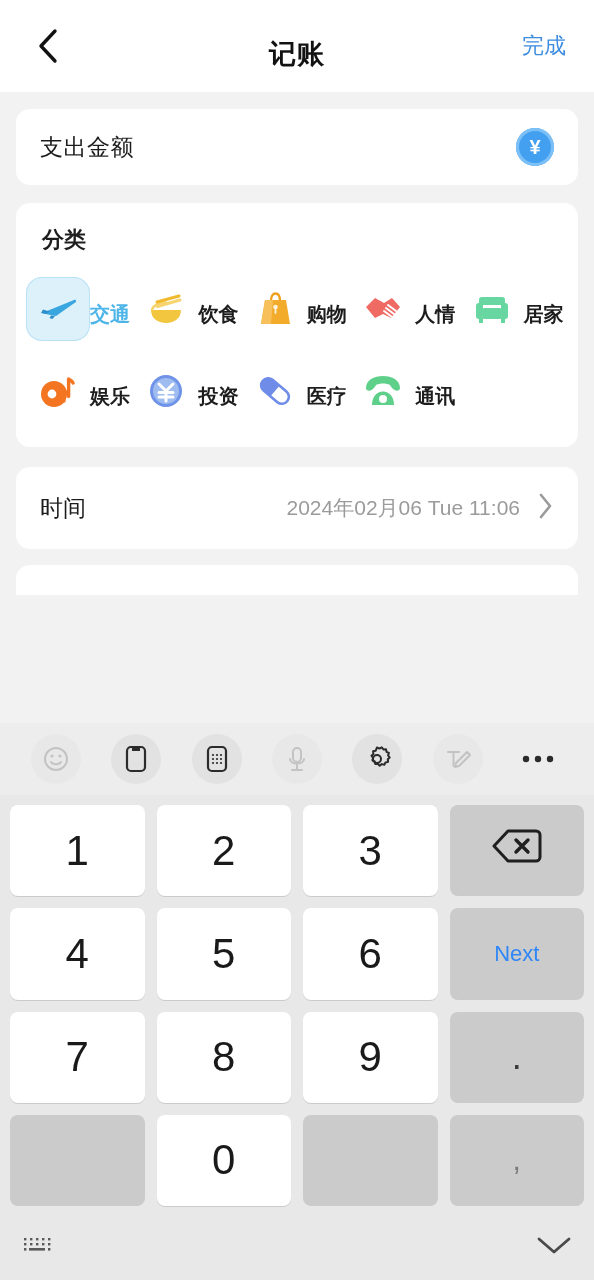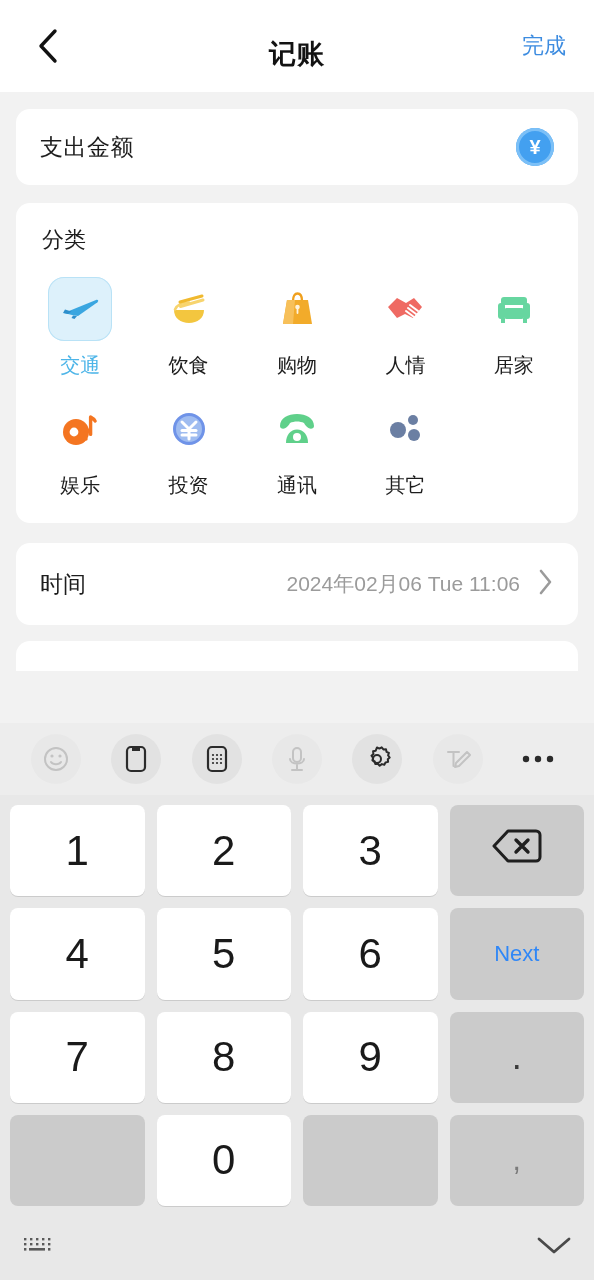--- a/index.html
+++ b/index.html
@@ -67,25 +67,25 @@
   .yen-badge {
     width: 38px; height: 38px; border-radius: 50%;
     background: #43a0f0;
     display: flex; align-items: center; justify-content: center;
     cursor: pointer;
     box-shadow: inset 0 0 0 3px #7cc0f7;
   }
   .yen-badge span { color: #ffffff; font-size: 20px; font-weight: 700; line-height: 1; }
 
   
-  .cat-card { padding: 22px 10px 24px 10px; margin-top: 18px; }
+  .cat-card { padding: 22px 10px 24px 10px; margin-top: 18px; font-weight: bold; }
   .cat-title { font-size: 22px; color: #1d1d1d; padding-left: 16px; margin-bottom: 22px; }
   .cat-grid { display: grid; grid-template-columns: repeat(5, 1fr); row-gap: 18px; }
   .cat-item {
-    display: flex; flex-direction: column; align-items: center; cursor: pointer;
+    display: flex; flex-direction: row; align-items: center; cursor: pointer;
   }
   .cat-icon-wrap {
     width: 64px; height: 64px; border-radius: 16px;
     display: flex; align-items: center; justify-content: center;
   }
   .cat-item.selected .cat-icon-wrap {
     background: #ddf1fb;
     box-shadow: inset 0 0 0 1px #b9e2f6;
   }
   .cat-label { font-size: 20px; color: #1d1d1d; margin-top: 11px; }
@@ -267,42 +267,43 @@
             <circle cx="20" cy="20" r="14.5" fill="none" stroke="#6f93e8" stroke-width="3"></circle>
             <path d="M13 13 L20 20 L27 13" fill="none" stroke="#ffffff" stroke-width="3" stroke-linecap="round"></path>
             <path d="M20 20 V30" stroke="#ffffff" stroke-width="3" stroke-linecap="round"></path>
             <path d="M13 21.5 H27" stroke="#ffffff" stroke-width="3" stroke-linecap="round"></path>
             <path d="M13 26 H27" stroke="#ffffff" stroke-width="3" stroke-linecap="round"></path>
           </svg>
         </div>
         <div class="cat-label">投资</div>
       </div>
 
+      <div class="cat-item">
+        <div class="cat-icon-wrap">
+          <svg width="42" height="36" viewBox="0 0 42 36">
+            <g transform="rotate(40 21 18)">
+              <rect x="5" y="11" width="32" height="14" rx="7" fill="#ffffff" stroke="#6f8de8" stroke-width="2.6"></rect>
+              <path d="M12 11 h9 v14 h-9 a7 7 0 0 1 0 -14 z" fill="#6f8de8"></path>
+            </g>
+          </svg>
+        </div>
+        <div class="cat-label">医疗</div>
+      </div>
 
       <div class="cat-item">
         <div class="cat-icon-wrap">
           <svg width="42" height="38" viewBox="0 0 42 38">
             <path d="M4 16 C4 8 12 4 21 4 C30 4 38 8 38 16 C38 18.5 35 19.5 32.5 18 C30.5 16.8 29 15 28 13 C26 12 23.5 11.5 21 11.5 C18.5 11.5 16 12 14 13 C13 15 11.5 16.8 9.5 18 C7 19.5 4 18.5 4 16 Z" fill="#5fd08a"></path>
             <path d="M10 33 C10 25 14.5 19.5 21 19.5 C27.5 19.5 32 25 32 33 Z" fill="#5fd08a"></path>
             <circle cx="21" cy="27" r="4" fill="#ffffff"></circle>
           </svg>
         </div>
         <div class="cat-label">通讯</div>
       </div>
 
-      <div class="cat-item">
-        <div class="cat-icon-wrap">
-          <svg width="38" height="34" viewBox="0 0 38 34">
-            <circle cx="12" cy="18" r="8" fill="#6b7fa3"></circle>
-            <circle cx="27" cy="8" r="5" fill="#6b7fa3"></circle>
-            <circle cx="28" cy="23" r="6" fill="#6b7fa3"></circle>
-          </svg>
-        </div>
-        <div class="cat-label">其它</div>
-      </div>
 
     </div>
   </div>
 
   <div class="card time-card">
     <div class="time-label">时间</div>
     <div class="time-right">
       <div class="time-value">2024年02月06 Tue 11:06</div>
       <span>
         <svg width="16" height="28" viewBox="0 0 16 28">

